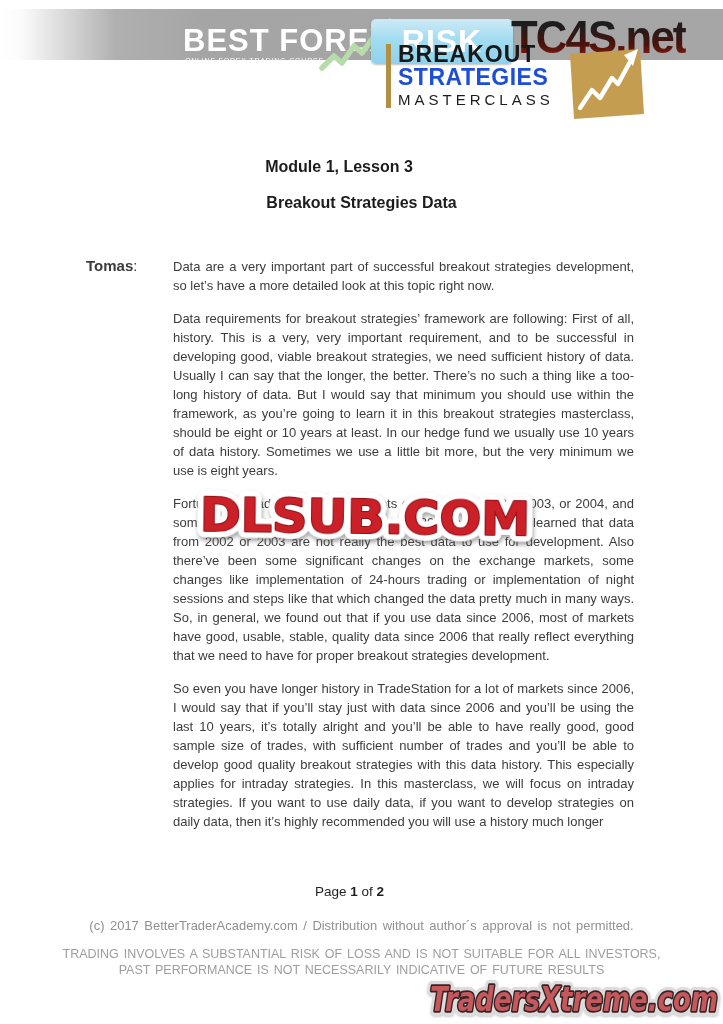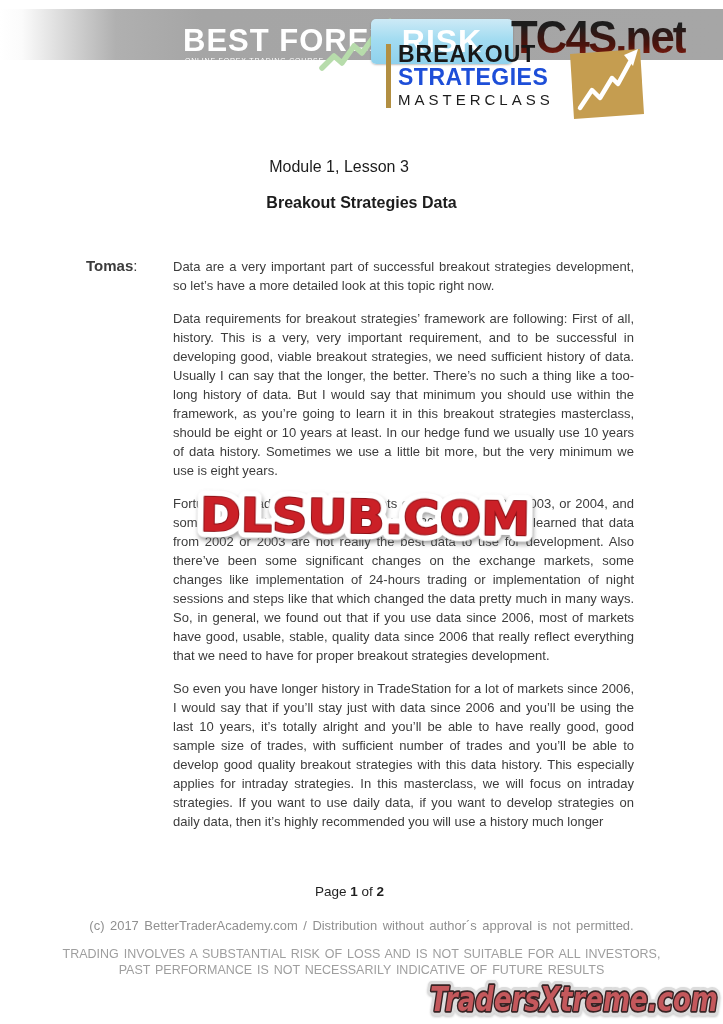--- a/index.html
+++ b/index.html
@@ -25,21 +25,21 @@
 
   
   .brand-bar{position:absolute;left:386px;top:44px;width:5px;height:64px;background:#b28f42;}
   .brand-l1{position:absolute;left:398px;top:41px;font-size:23px;font-weight:800;letter-spacing:1px;color:#181818;}
   .brand-l2{position:absolute;left:398px;top:64px;font-size:23px;font-weight:800;letter-spacing:0.5px;color:#1d4ed8;}
   .brand-l3{position:absolute;left:398px;top:91px;font-size:15px;font-weight:400;letter-spacing:4px;color:#1c1c1c;}
   .brand-square{position:absolute;left:564px;top:44px;}
 
   
   .title1{position:absolute;left:0;top:158px;width:678px;text-align:center;
-          font-size:16px;font-weight:normal;color:#1c1c1c;}
+          font-size:16px;font-weight:bold;color:#1c1c1c;}
   .title2{position:absolute;left:0;top:194px;width:723px;text-align:center;
           font-size:16px;font-weight:bold;color:#1c1c1c;}
 
   
   .speaker{position:absolute;left:86px;top:257px;font-size:15px;color:#3c3c3c;}
   .speaker .sb{font-weight:bold;}
   .body-col{position:absolute;left:173px;top:257px;width:461px;
             font-size:13px;line-height:19px;color:#3c3c3c;text-align:justify;}
   .body-col p{margin:0 0 14px 0;}
 

